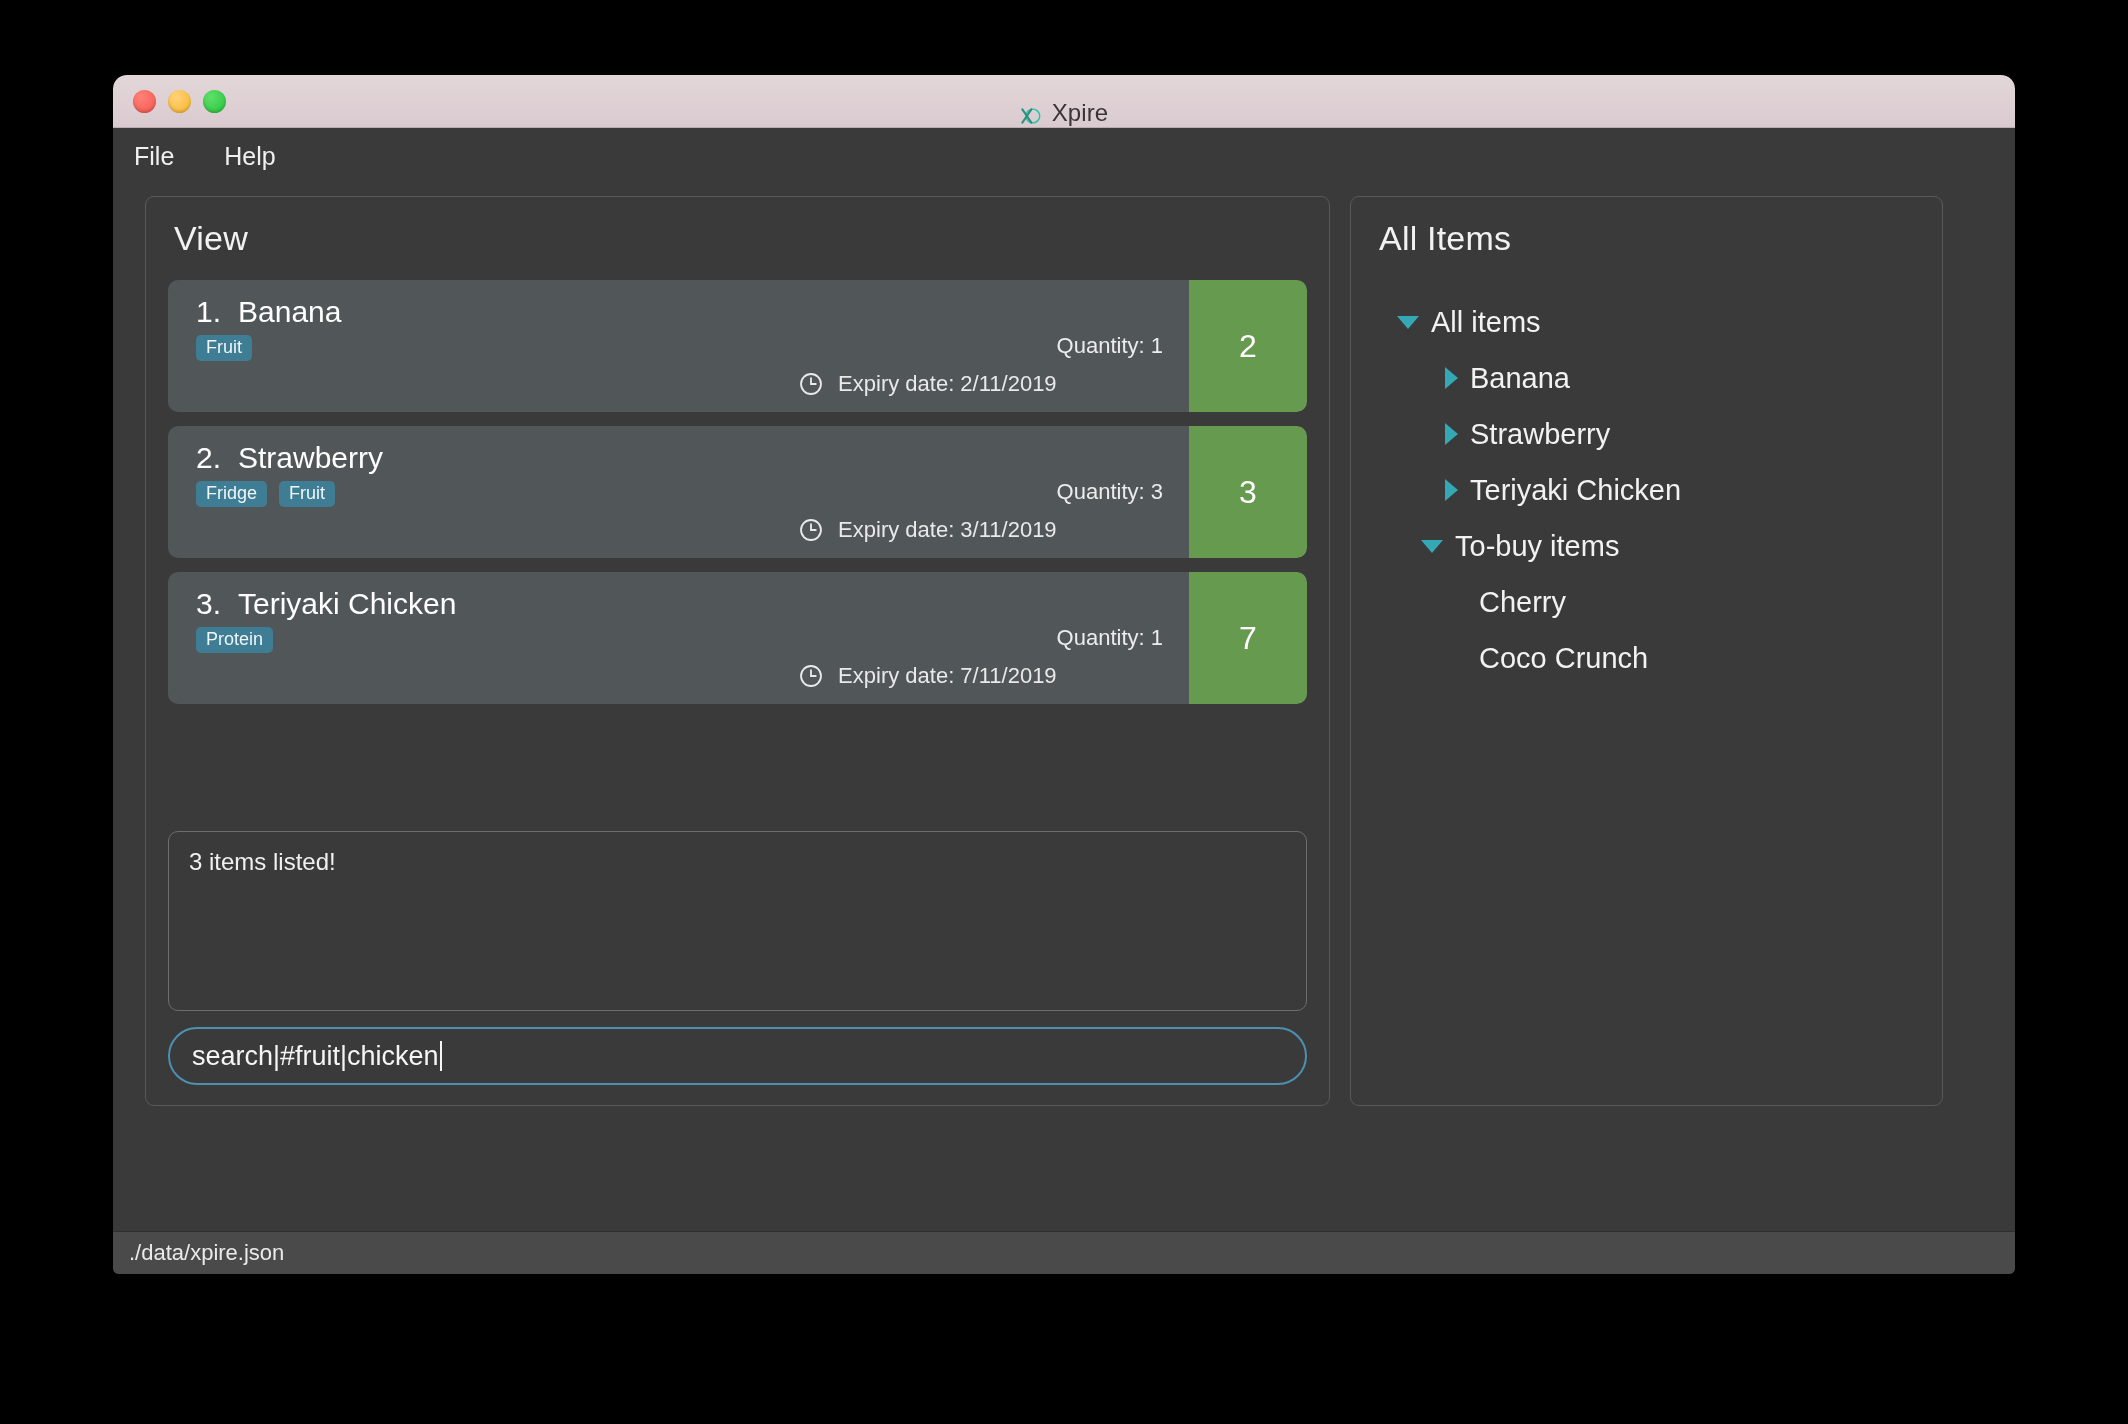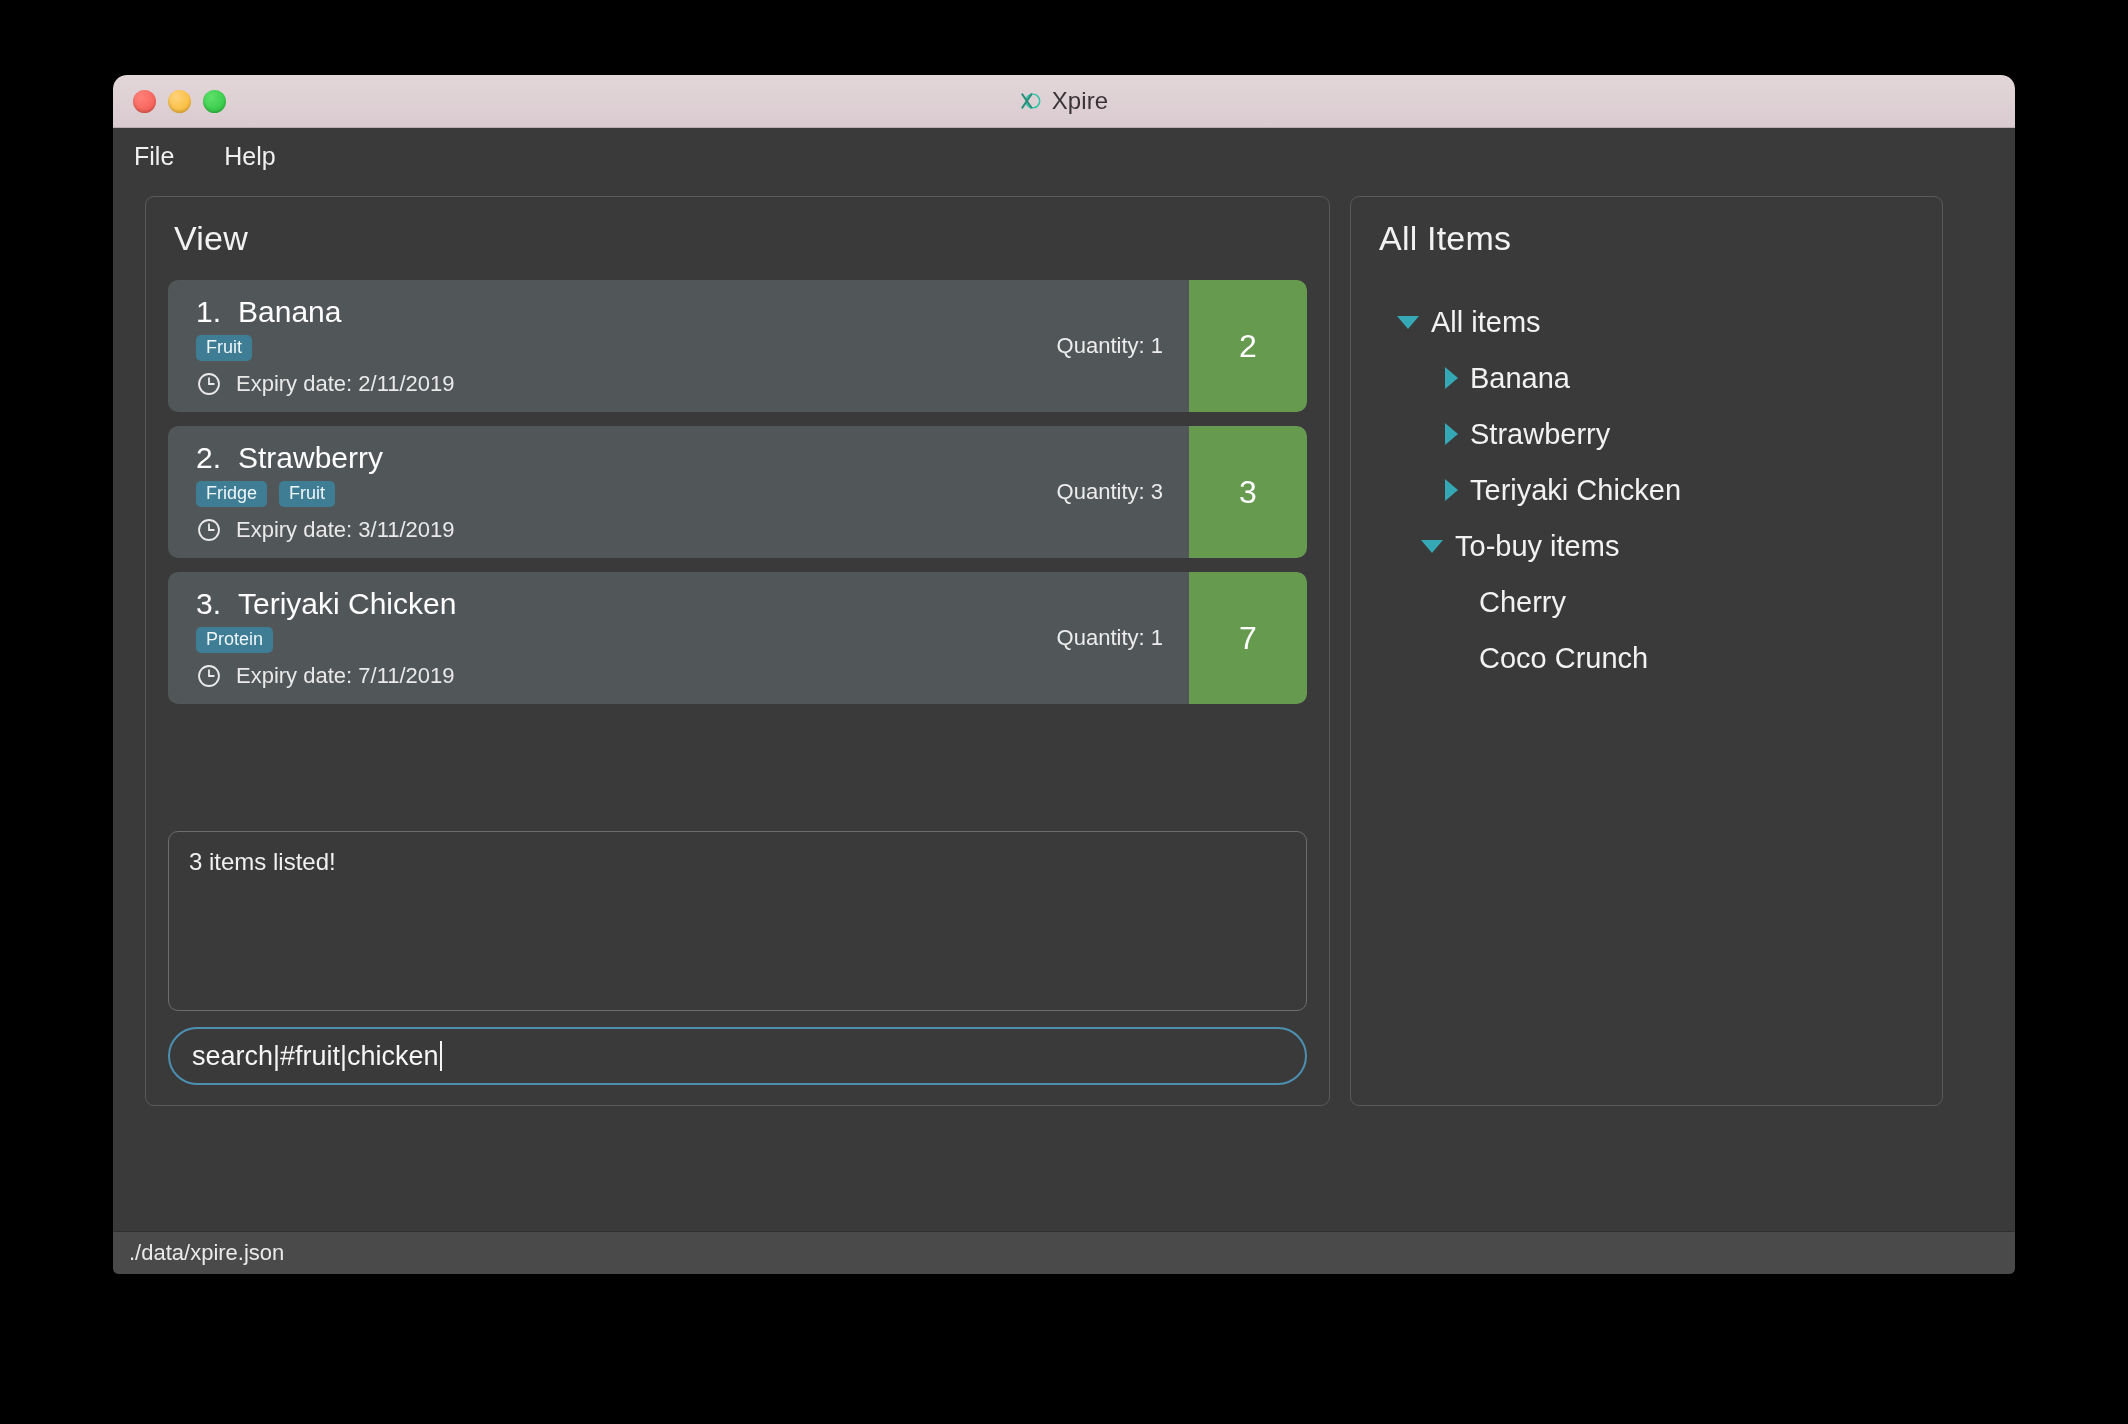--- a/index.html
+++ b/index.html
@@ -49,21 +49,21 @@
   }
   .light.close   { background: radial-gradient(circle at 35% 30%, #ff8178, #f2564f); }
   .light.min     { background: radial-gradient(circle at 35% 30%, #ffd27a, #f7b527); }
   .light.max     { background: radial-gradient(circle at 35% 30%, #5ee06a, #27c23c); }
 
   #title-center {
     position: absolute;
     left: 0; right: 0; top: 0;
     height: 52px;
     display: flex;
-    align-items: center;
+    align-items: flex-end;
     justify-content: center;
     gap: 10px;
   }
   #app-logo-icon {
     width: 22px; height: 22px;
     display: block;
   }
   #window-title {
     font-size: 24px;
     color: #3b3436;
@@ -172,20 +172,21 @@
     border-radius: 5px;
     line-height: 1.1;
   }
   .expiry-row {
     display: flex;
     align-items: center;
     gap: 14px;
     margin-top: 6px;
     font-size: 22px;
     color: #e9e9e9;
+    justify-content: flex-end;
   }
   .clock-icon { width: 26px; height: 26px; display: block; }
 
   .item-qty {
     display: flex;
     align-items: center;
     padding-right: 26px;
     font-size: 22px;
     color: #ececec;
     white-space: nowrap;

